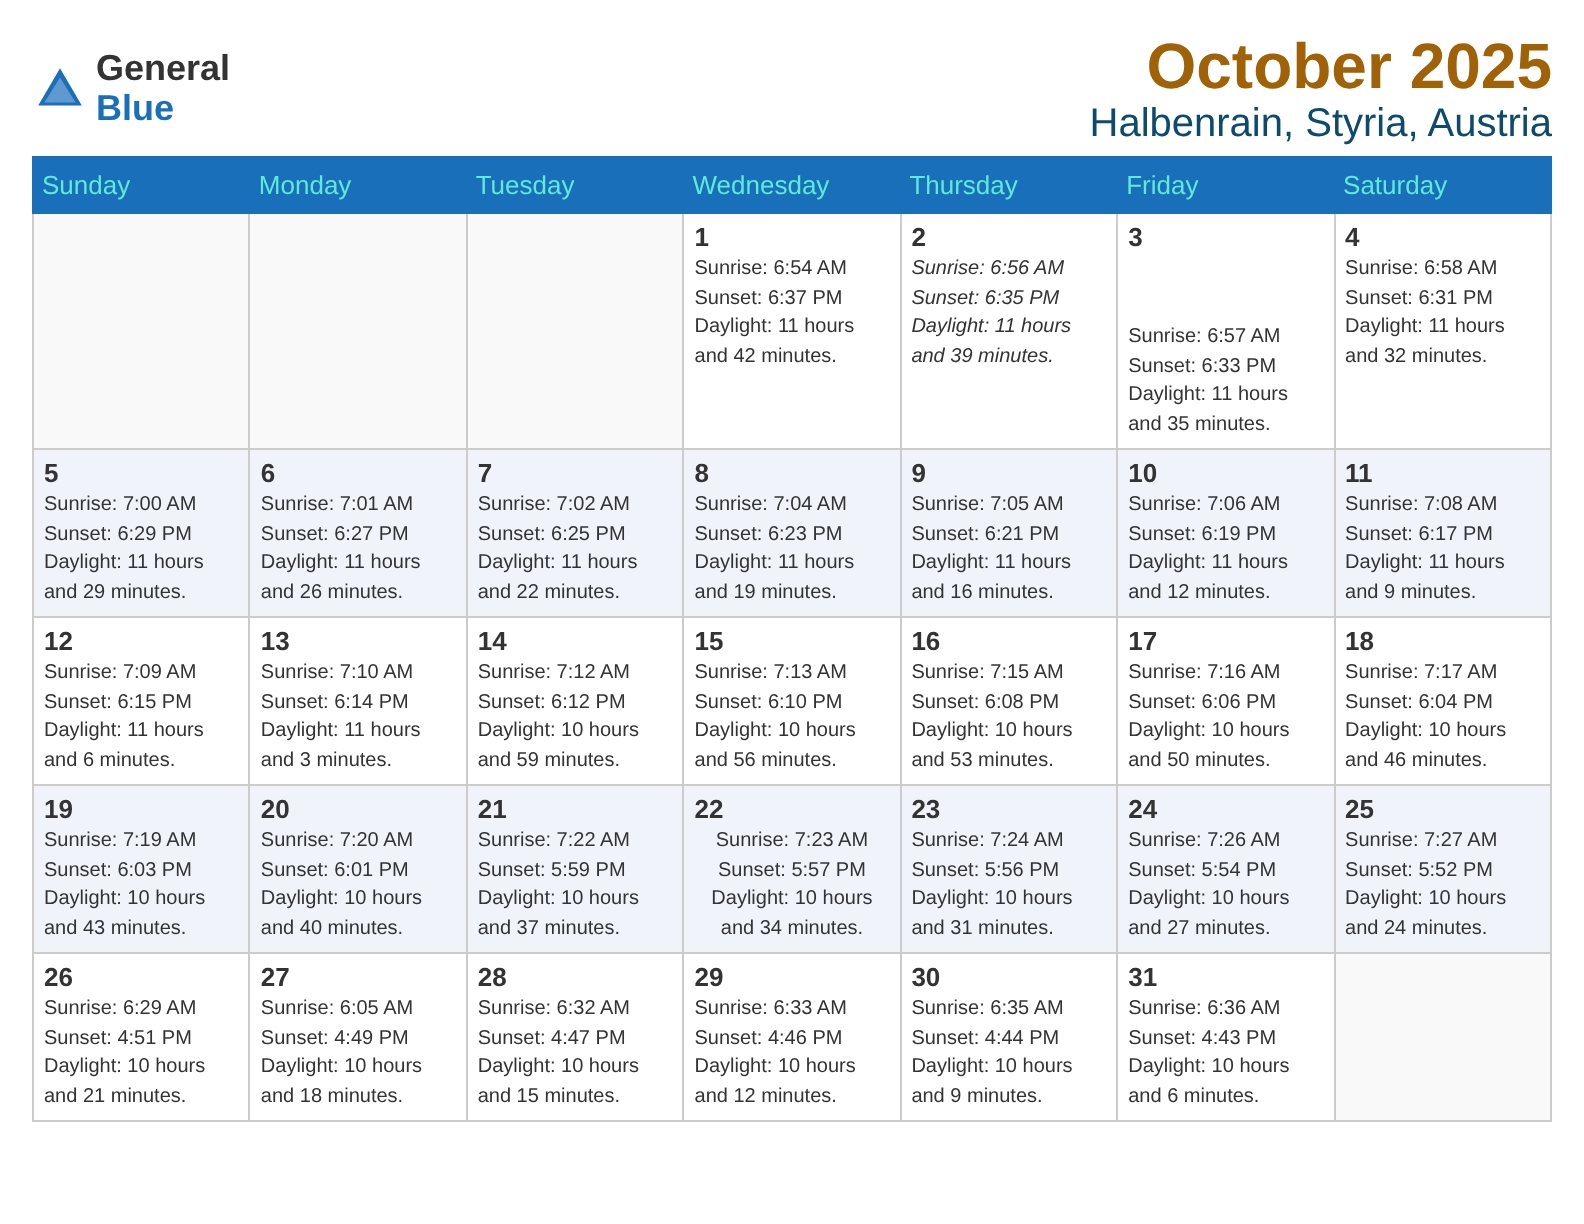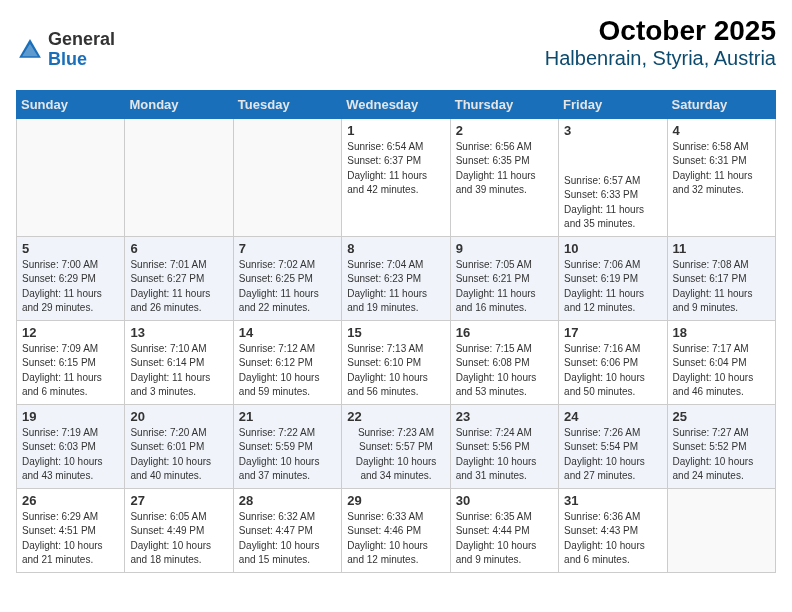--- a/index.html
+++ b/index.html
@@ -5,23 +5,23 @@
     * { box-sizing: border-box; margin: 0; padding: 0; }
     body {
       font-family: Arial, sans-serif;
       background: #fff;
       width: 792px;
       min-height: 612px;
       padding: 16px;
     }
     .header {
       display: flex;
-      align-items: flex-end;
+      align-items: center;
       justify-content: space-between;
-      margin-bottom: 20px;
+      margin-bottom: 4px;
     }
     .logo {
       display: flex;
       align-items: center;
       gap: 4px;
     }
     .logo-text {
       font-size: 18px;
       font-weight: bold;
       line-height: 1.1;
@@ -29,39 +29,39 @@
     .logo-general { color: #333; }
     .logo-blue { color: #1a6fbb; }
     .logo-icon {
       width: 28px;
       height: 28px;
     }
     .title-block {
       text-align: right;
     }
     .month-title {
-      font-size: 28px;
+      font-size: 32px;
       font-weight: bold;
-      color: #000000;
+      color: #a16207;
       line-height: 1.1;
     }
     .location {
       font-size: 20px;
       color: #0c4a6e;
     }
     .calendar {
       width: 100%;
       border-collapse: collapse;
       border: 1px solid #ccc;
     }
     .calendar th {
       background: #1a6fbb;
-      color: #e5e5e5;
+      color: #5eead4;
       font-size: 13px;
-      font-weight: bold;
+      font-weight: normal;
       padding: 6px 4px;
       text-align: left;
       border: 1px solid #1a6fbb;
     }
     .calendar td {
       border: 1px solid #ccc;
       vertical-align: top;
       width: 108px;
       min-height: 90px;
       padding: 4px 5px;
@@ -126,21 +126,21 @@
         <td class="empty-cell"></td>
         <td>
           <span class="day-num">1</span>
           <div class="day-info" style="white-space: pre-line;">Sunrise: 6:54 AM
 Sunset: 6:37 PM
 Daylight: 11 hours
 and 42 minutes.</div>
         </td>
         <td>
           <span class="day-num">2</span>
-          <div class="day-info" style="white-space: pre-line;">Sunrise: 6:56 AM
+          <div class="day-info" style="white-space: pre-line; font-style: italic;">Sunrise: 6:56 AM
 Sunset: 6:35 PM
 Daylight: 11 hours
 and 39 minutes.</div>
         </td>
         <td>
           <span class="day-num">3</span>
           <div class="day-info" style="white-space: pre-line; margin-top: 36px;">Sunrise: 6:57 AM
 Sunset: 6:33 PM
 Daylight: 11 hours
 and 35 minutes.</div>

